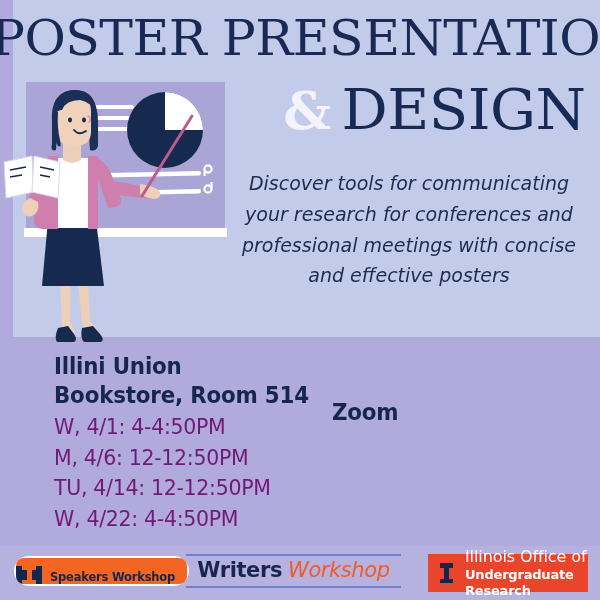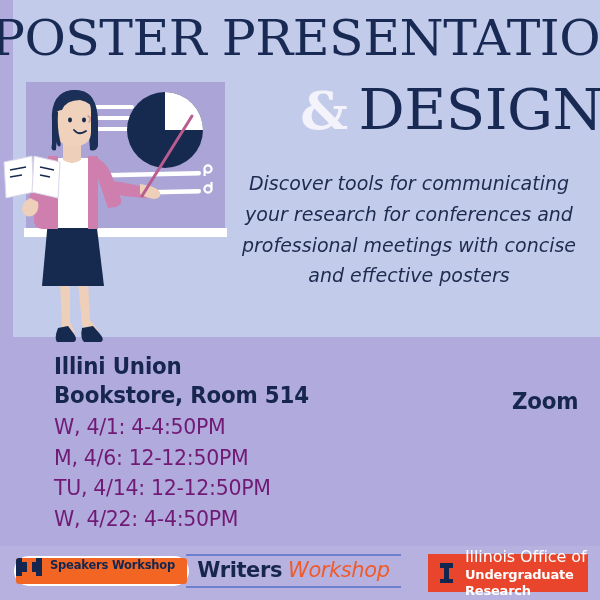--- a/index.html
+++ b/index.html
@@ -25,21 +25,21 @@
     font-size:49px;
     letter-spacing:-0.5px;
     color:#182a54;
     text-align:center;
     line-height:1.02;
     white-space:nowrap;
     transform:scaleX(1.03);
   }
   .title-line2 {
     position:absolute; left:0; top:68px; width:600px;
-    text-align:right; padding-right:1px;
+    text-align:right; padding-right:18px;
     line-height:1.0; white-space:nowrap;
   }
   .amp {
     font-family:"DejaVu Serif", serif;
     font-weight:700;
     font-size:53px;
     color:#f4f2fb;
     vertical-align:baseline;
   }
   .design {
@@ -64,21 +64,21 @@
     text-align:center;
     z-index:6;
   }
 
   
   .illus { position:absolute; left:0; top:60px; width:240px; height:290px; z-index:5; }
 
   
   .sched { position:absolute; left:0; top:352px; width:600px; height:194px; z-index:6; }
   .col-left  { position:absolute; left:18px;  top:0; width:315px;margin-left:36px; }
-  .col-right { position:absolute; left:332px; top:35px; width:265px;text-align:right; }
+  .col-right { position:absolute; left:332px; top:46px; width:265px; }
 
   .venue {
     font-family:"DejaVu Sans", sans-serif;
     font-weight:700;
     font-size:23px;
     line-height:1.26;
     color:#17264d;
     letter-spacing:-0.2px;
     transform:scaleX(0.93);
     transform-origin:left center;
@@ -106,21 +106,21 @@
 
   
   .footer { position:absolute; left:0; top:546px; width:600px; height:54px; z-index:7; }
 
   .logo-sw {
     position:absolute; left:14px; top:10px;
     height:30px; display:flex; align-items:stretch;
     background:#ffffff; padding:2px;
     border-radius:16px;
   }
-  .sw-inner { display:flex; align-items:flex-start; background:#f26522; border-radius:3px; overflow:hidden; }
+  .sw-inner { display:flex; align-items:flex-end; background:#f26522; border-radius:8px; overflow:hidden; }
   .sw-i {
     width:26px; background:#13264f; display:flex; align-items:center; justify-content:center;
     flex:0 0 26px;
   }
   .sw-i-glyph { width:14px; height:18px; position:relative; }
   .sw-i-glyph::before,
   .sw-i-glyph::after { content:""; position:absolute; left:0; width:14px; height:4px; background:#f26522; }
   .sw-i-glyph::before { top:0; }
   .sw-i-glyph::after  { bottom:0; }
   .sw-i-stem { position:absolute; left:4.5px; top:0; width:5px; height:18px; background:#f26522; }

